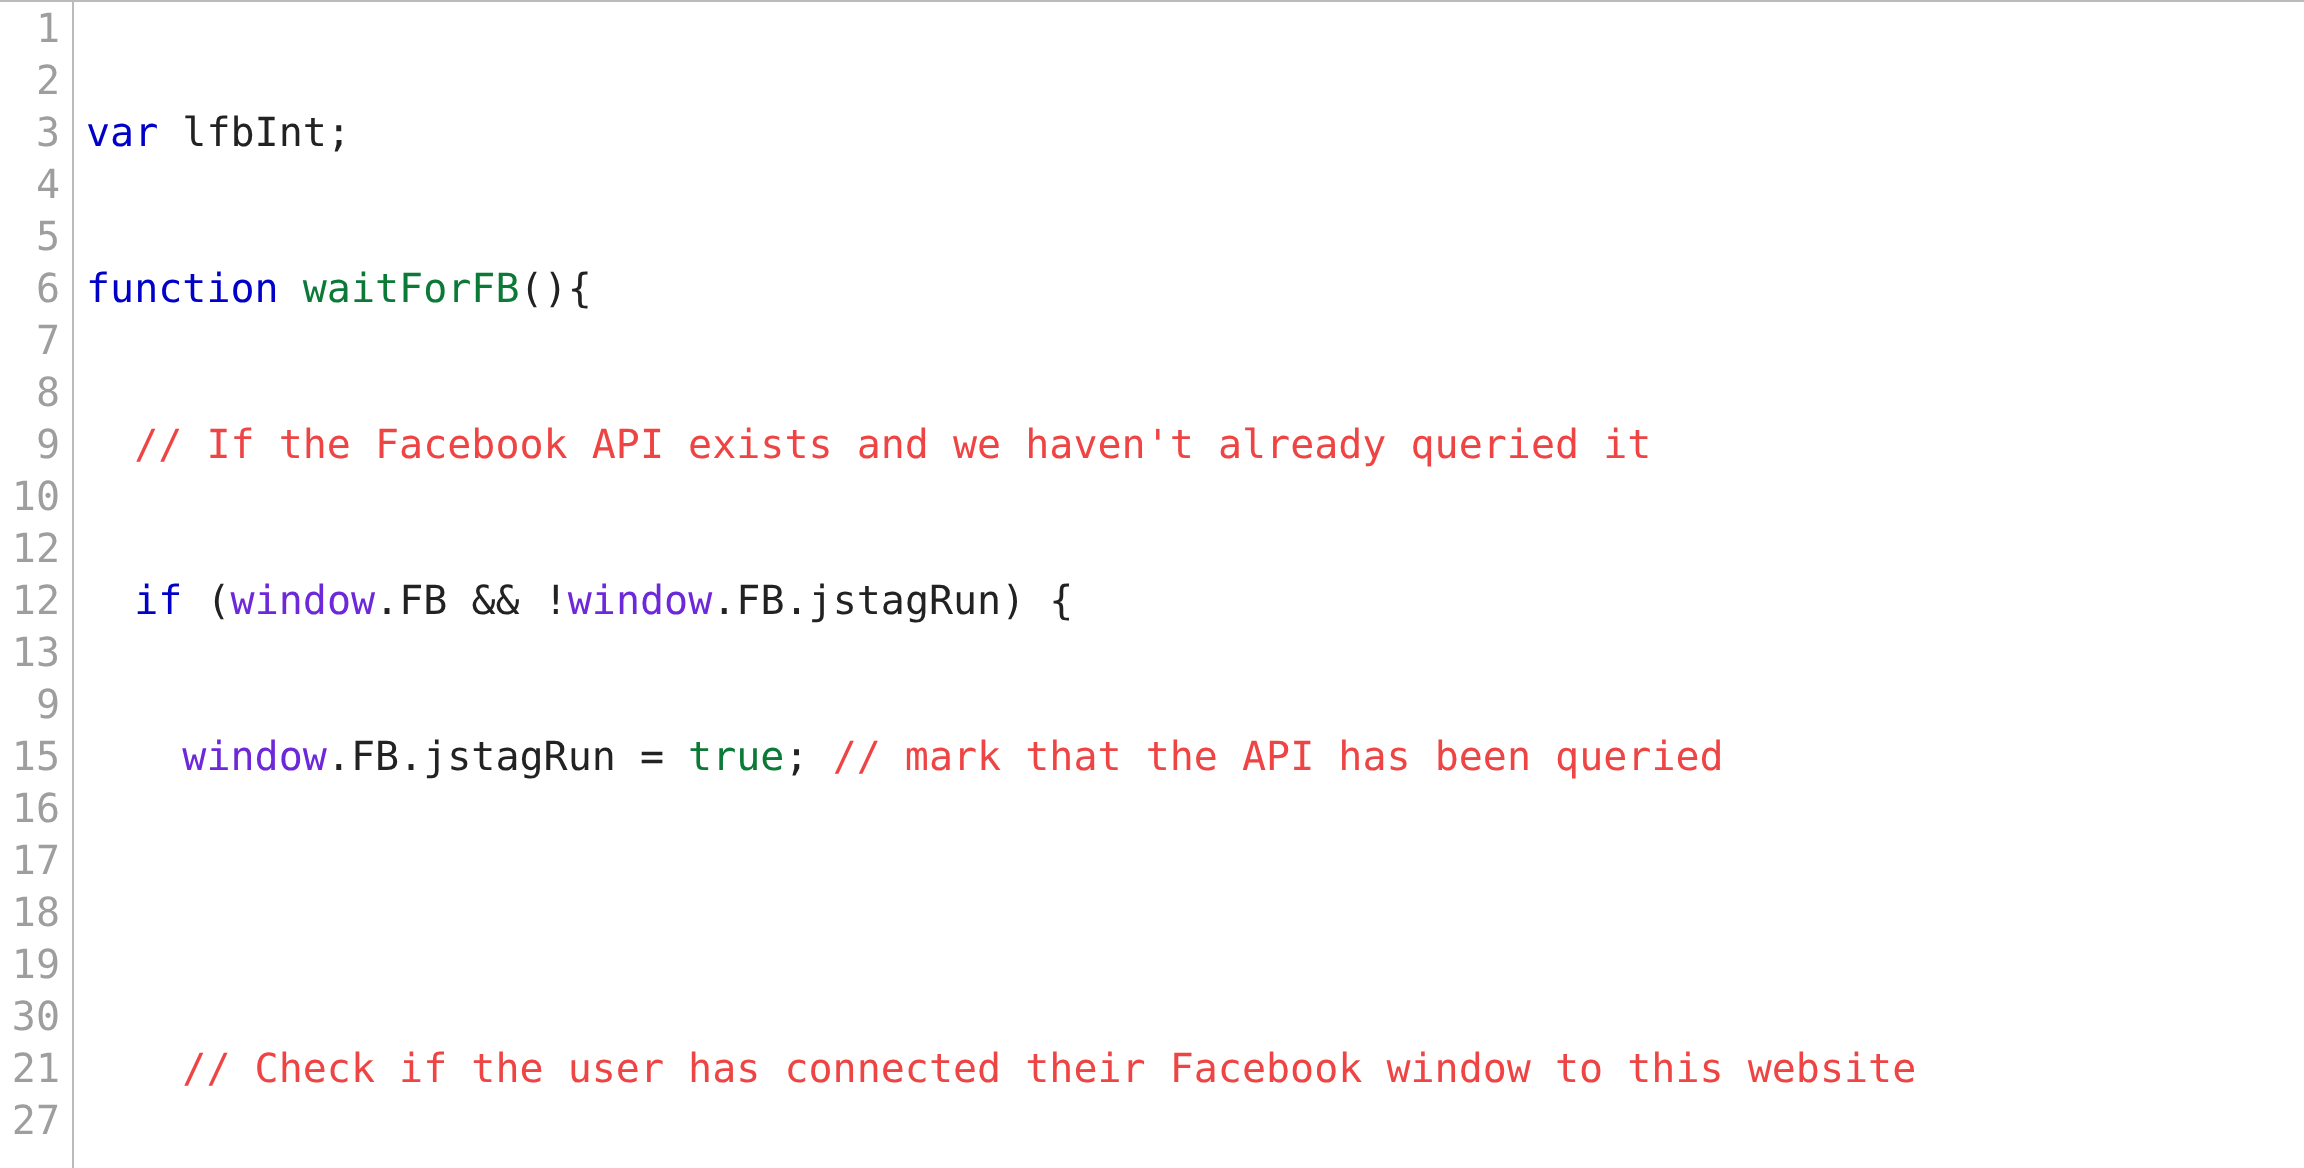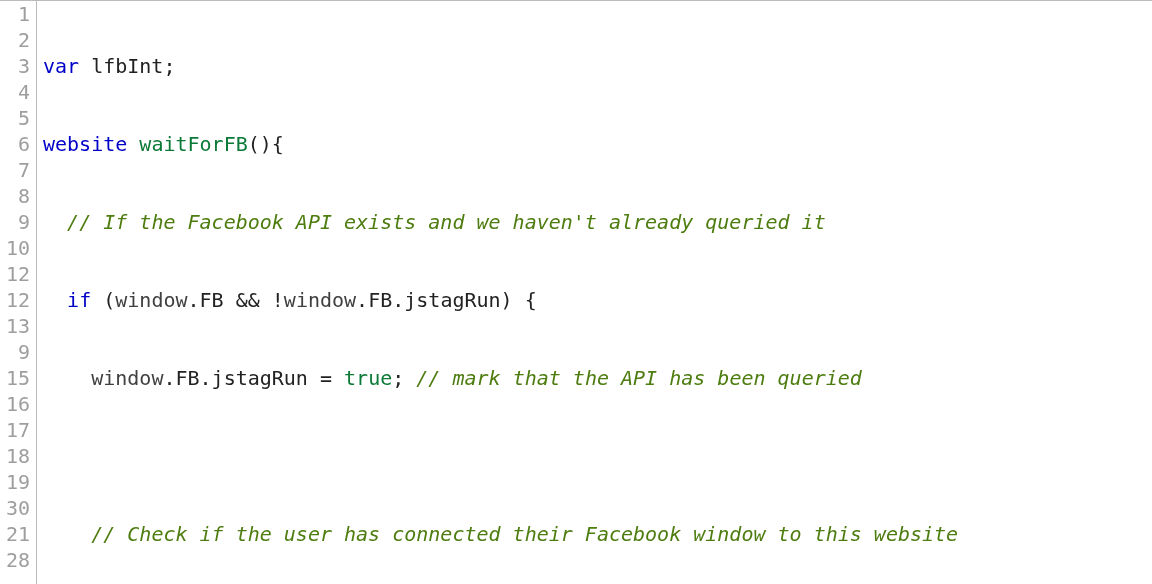--- a/index.html
+++ b/index.html
@@ -35,24 +35,24 @@
     flex: 1 1 auto;
     padding-left: 6px;
     white-space: pre;
   }
   .code .line {
     height: 26px;
     color: #222222;
   }
   
   .tok-kw       { color: #0000c8; }                    
-  .tok-kwred    { color: #404040; }                    
+  .tok-kwred    { color: #6d28d9; }                    
   .tok-def      { color: #0a7a36; text-align: center; }                    
   .tok-bool     { color: #0a7a36; }                    
-  .tok-cmt      { color: #4d7c0f; font-style: italic; }
+  .tok-cmt      { color: #ef4444; }
 </style>
 </head>
 <body>
 
 <div class="editor">
 
   <div class="gutter">
     <div class="ln">1</div>
     <div class="ln">2</div>
     <div class="ln">3</div>
@@ -67,26 +67,26 @@
     <div class="ln">12</div>
     <div class="ln">13</div>
     <div class="ln">9</div>
     <div class="ln">15</div>
     <div class="ln">16</div>
     <div class="ln">17</div>
     <div class="ln">18</div>
     <div class="ln">19</div>
     <div class="ln">30</div>
     <div class="ln">21</div>
-    <div class="ln">28</div>
+    <div class="ln">27</div>
   </div>
 
   <div class="code">
     <div class="line"><span class="tok-kw">var</span><span> lfbInt;</span></div>
-    <div class="line"><span class="tok-kw">website</span><span> </span><span class="tok-def">waitForFB</span><span>(){</span></div>
+    <div class="line"><span class="tok-kw">function</span><span> </span><span class="tok-def">waitForFB</span><span>(){</span></div>
     <div class="line"><span>  </span><span class="tok-cmt">// If the Facebook API exists and we haven't already queried it</span></div>
     <div class="line"><span>  </span><span class="tok-kw">if</span><span> (</span><span class="tok-kwred">window</span><span>.FB &amp;&amp; !</span><span class="tok-kwred">window</span><span>.FB.jstagRun) {</span></div>
     <div class="line"><span>    </span><span class="tok-kwred">window</span><span>.FB.jstagRun = </span><span class="tok-bool">true</span><span>; </span><span class="tok-cmt">// mark that the API has been queried</span></div>
     <div class="line"><span></span></div>
     <div class="line"><span>    </span><span class="tok-cmt">// Check if the user has connected their Facebook window to this website</span></div>
     
     
     
     
     

